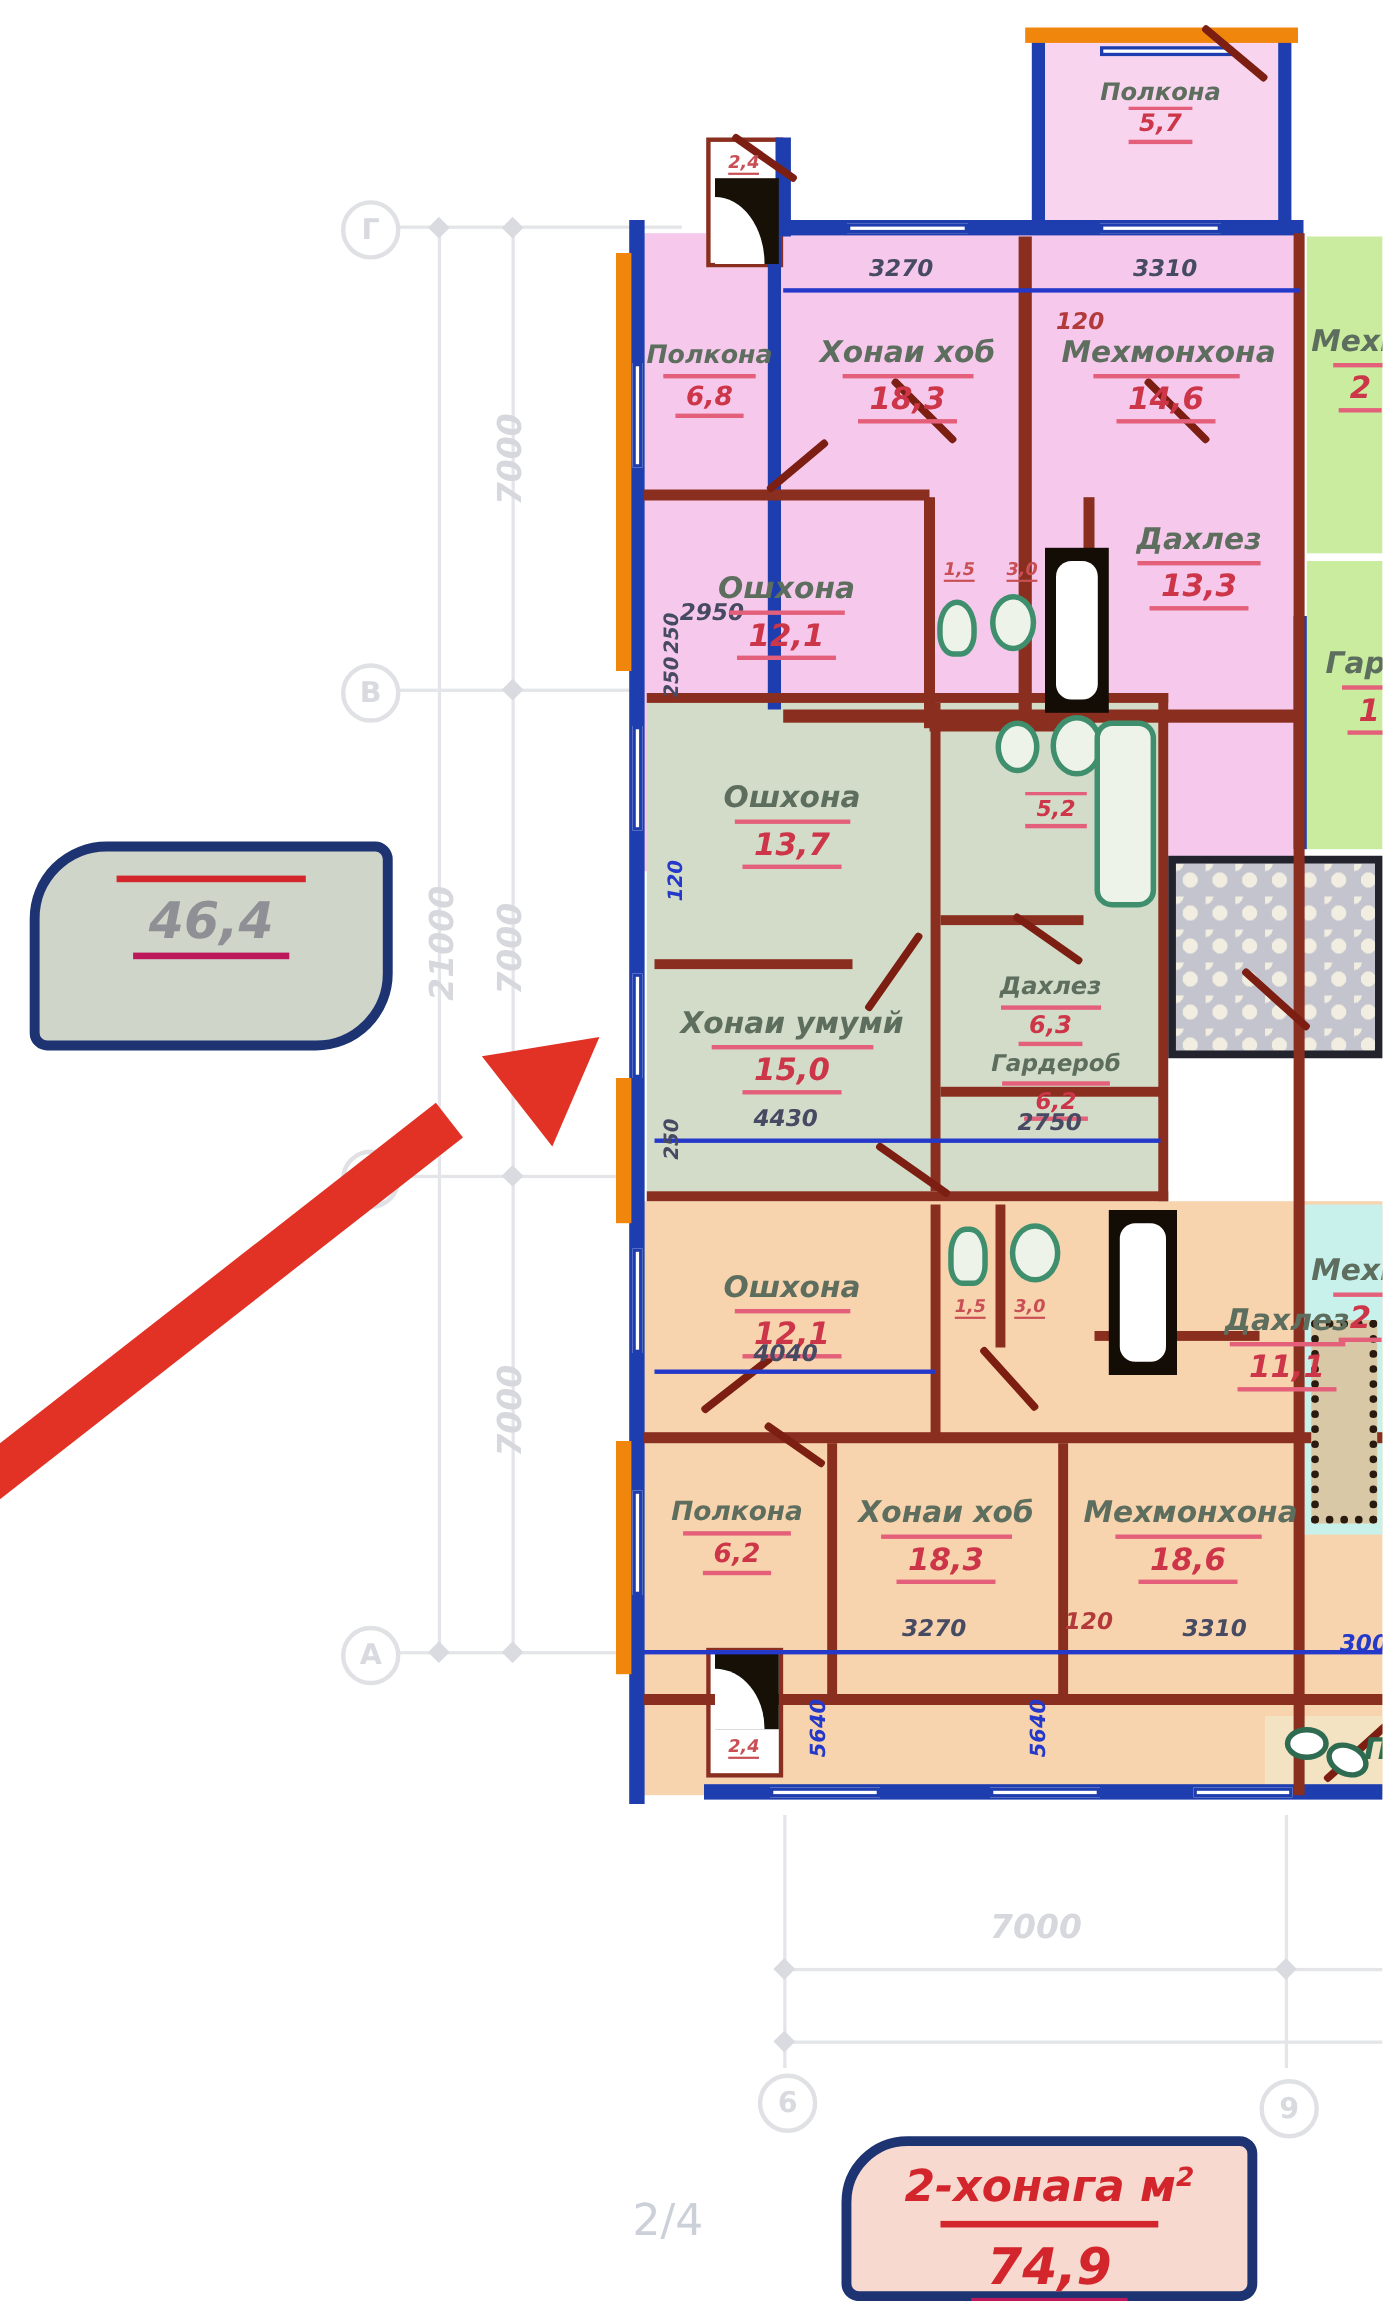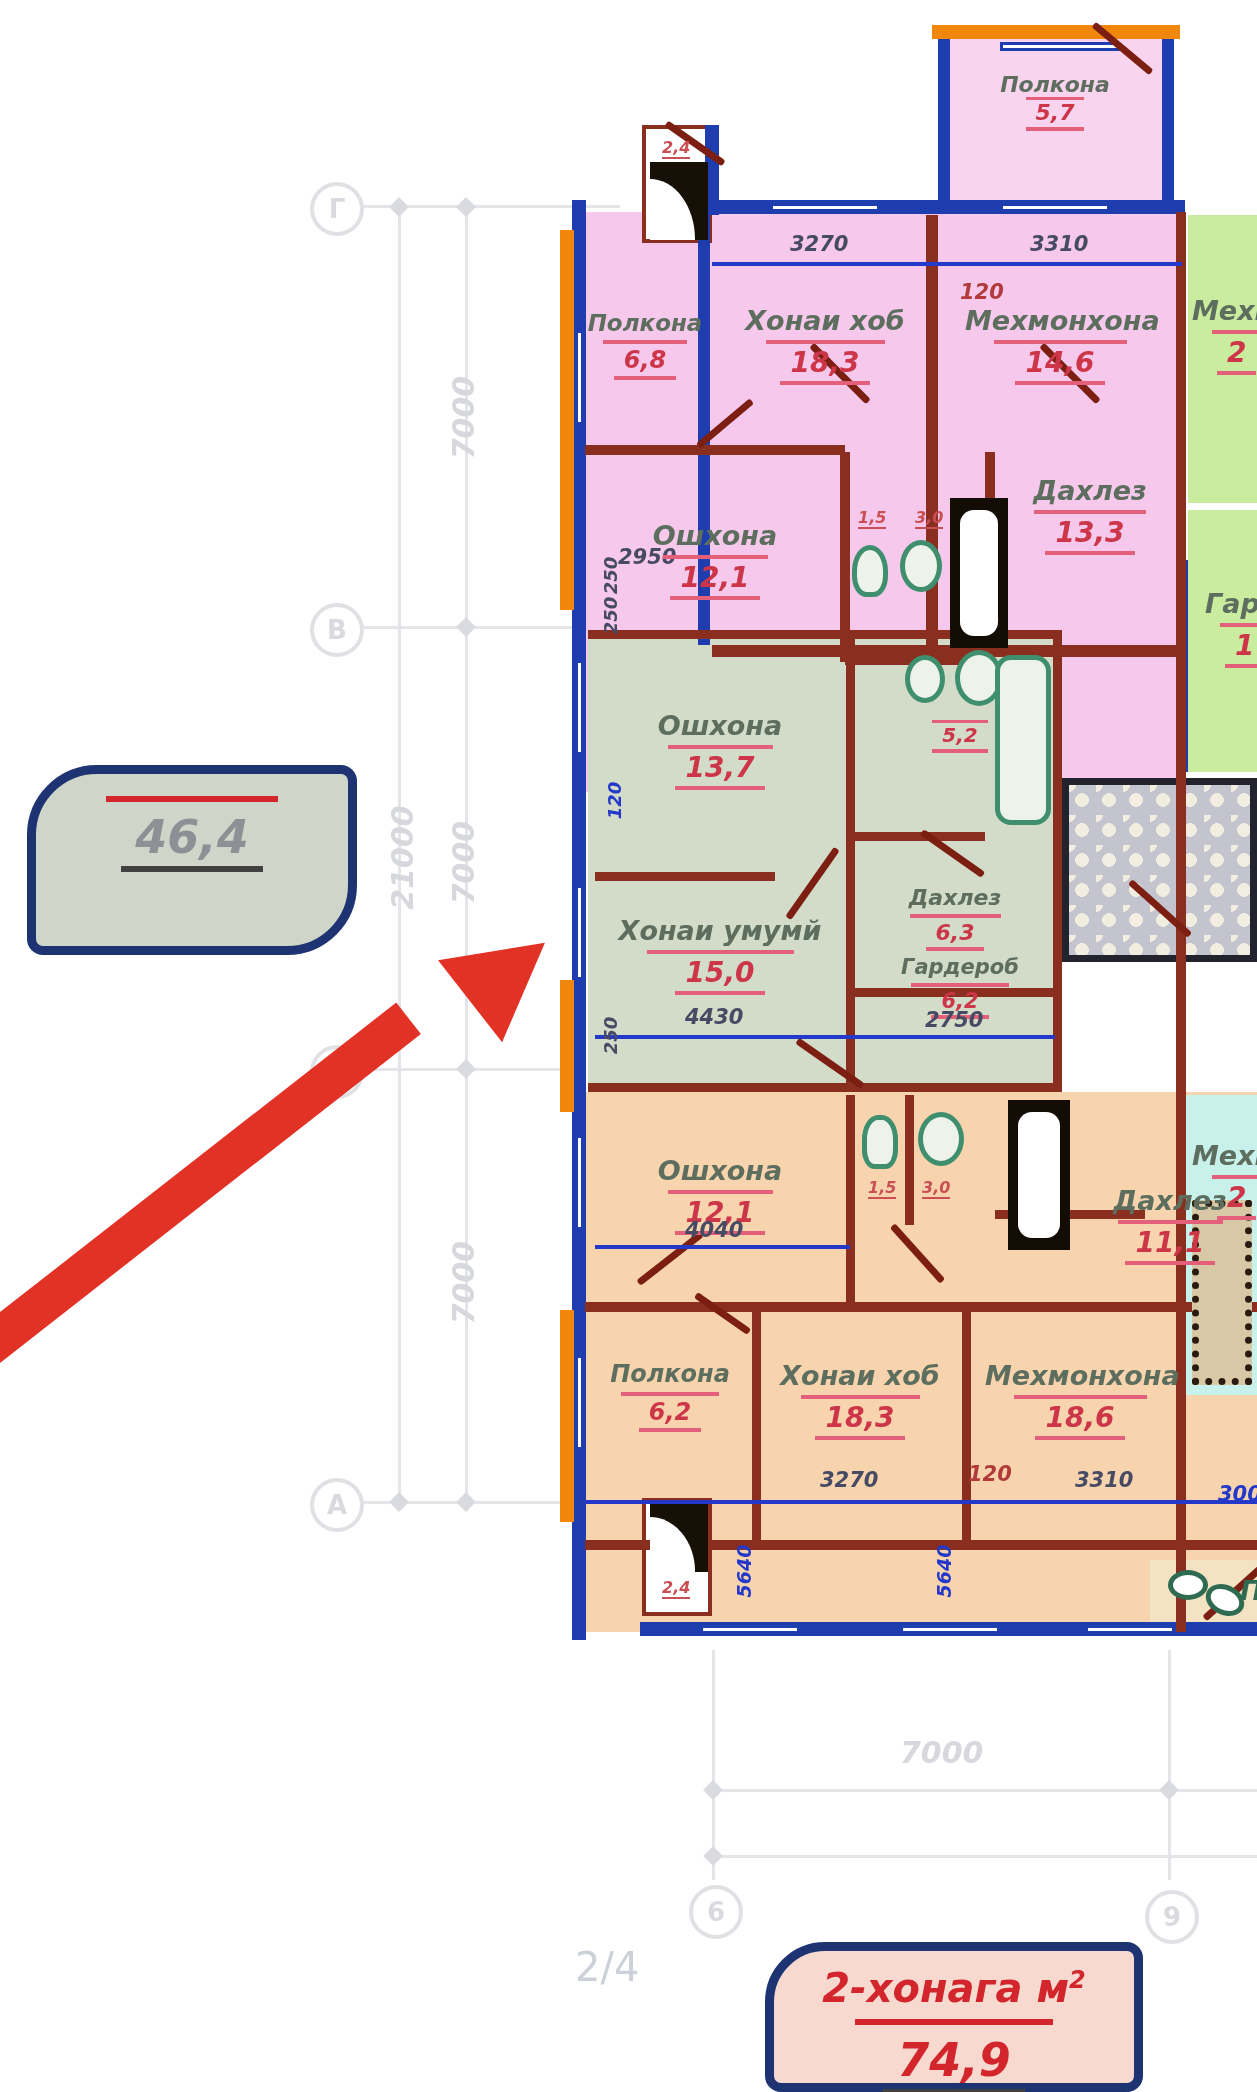--- a/index.html
+++ b/index.html
@@ -51,21 +51,21 @@
          background-size:27px 30px;}
   .dotted{position:absolute;border:7px dotted #2a1b10;background:#d9c8a6;box-sizing:border-box;}
   .blk-corner{position:absolute;background:#171006;}
   .blk-corner .q{position:absolute;left:0;bottom:0;width:78%;height:78%;background:#fff;border-radius:0 100% 0 0;}
   
   .callout{position:absolute;box-sizing:border-box;border:9px solid #1d3372;text-align:center;padding-top:14px;}
   .co-title{color:#d3262c;font-size:40px;font-weight:bold;font-style:italic;white-space:nowrap;}
   .co-title .sup{font-size:24px;vertical-align:super;}
   .co-line{height:0;border-bottom:6px solid #d3262c;width:55%;margin:8px auto;}
   .co-val{font-size:46px;font-weight:bold;font-style:italic;display:inline-block;
-          border-bottom:6px solid #404040;padding:0 14px 2px 14px;}
+          border-bottom:6px solid #be185d;padding:0 14px 2px 14px;}
   .co-val.grayv{color:#8f9095;}
   .co-val.redv{color:#d3262c;}
   
   .arrow-shaft{position:absolute;background:#e23125;}
   .arrow-head{position:absolute;width:0;height:0;border-top:52px solid transparent;
               border-bottom:52px solid transparent;border-left:95px solid #e23125;}
   .pageind{position:absolute;color:#ccd0d8;font-size:40px;}
   .cup{position:absolute;width:40px;height:30px;border:5px solid #2f6b51;background:#fff;border-radius:50%;box-sizing:border-box;}
 </style>
 </head>
@@ -367,14 +367,14 @@
   <div class="arrow-shaft" style="left:-80px;top:1380px;width:620px;height:40px;transform:rotate(-38deg);transform-origin:left center;"></div>
   <div class="arrow-head" style="left:460px;top:920px;transform:rotate(-38deg);"></div>
 
   <div class="callout" style="left:765px;top:1942px;width:378px;height:150px;background:#f7d9d0;
               border-radius:60px 16px 16px 16px;">
     <div class="co-title"><span>2-хонага м</span><span class="sup">2</span></div>
     <div class="co-line"></div>
     <div class="co-val redv">74,9</div>
   </div>
 
-  <div class="pageind" style="left:575px;top:1944px;">2/4</div>
+  <div class="pageind" style="left:575px;top:1996px;">2/4</div>
 </div>
 
 </body></html>

